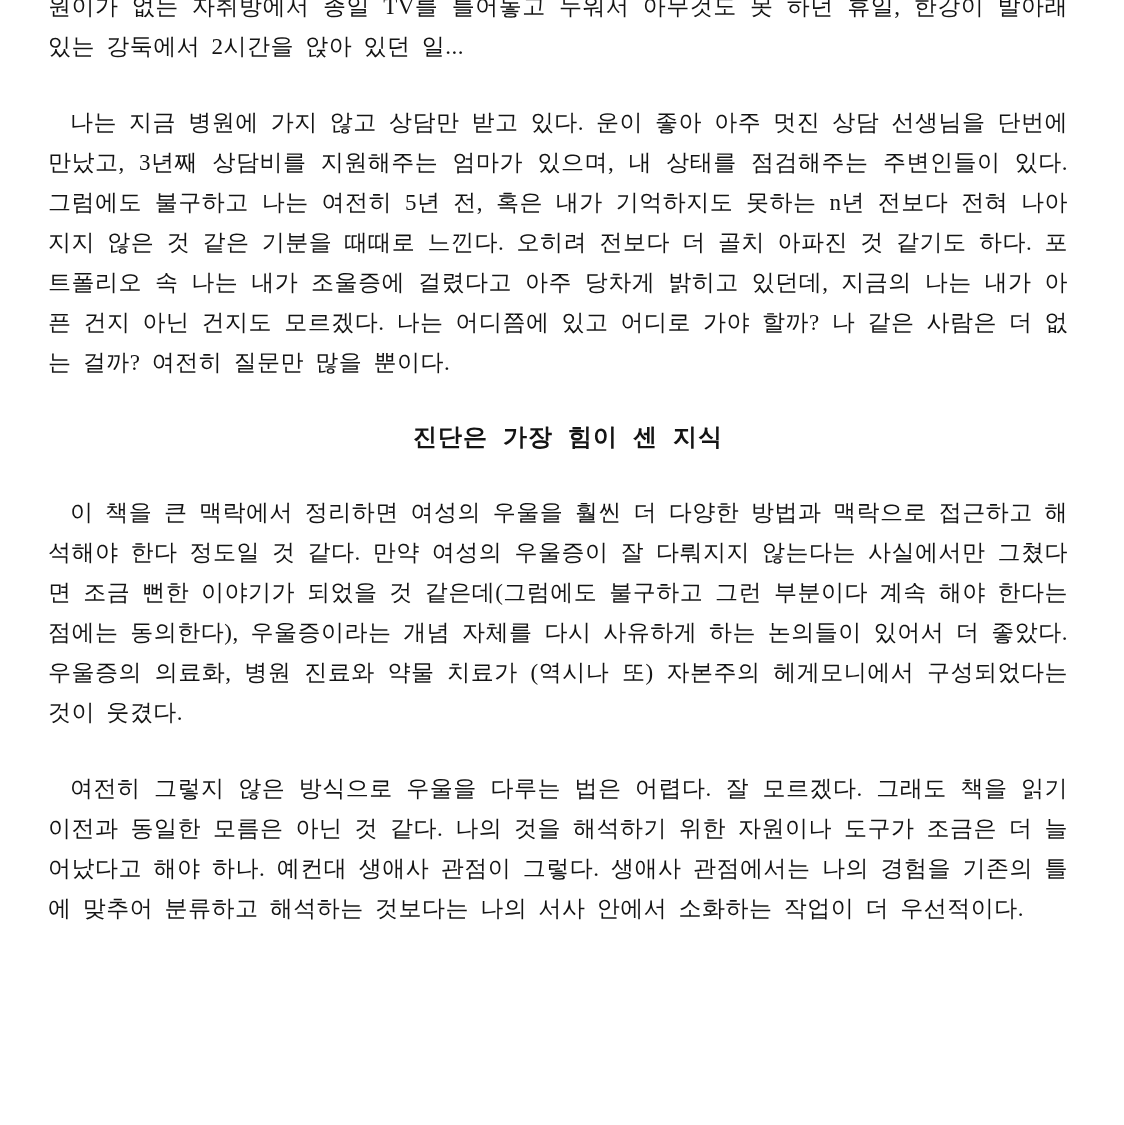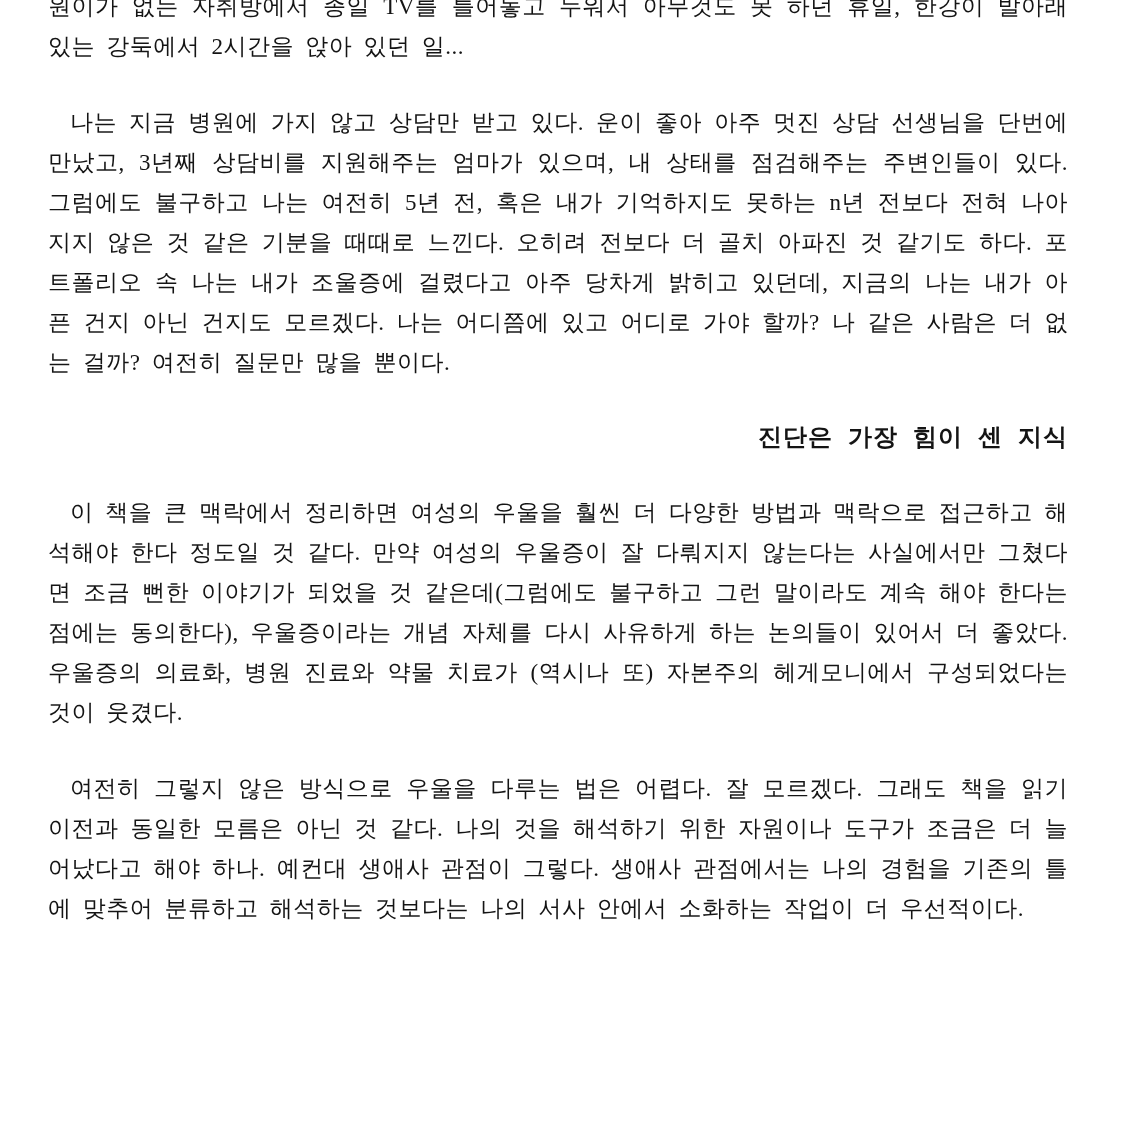--- a/index.html
+++ b/index.html
@@ -31,32 +31,32 @@
   }
   .para.cont {
     margin-top: 0;
     text-indent: 0;
   }
   .heading {
     margin: 34px 0 0 0;
     font-size: 24px;
     font-weight: bold;
     text-indent: 20px;
-    text-align: right;
+    text-align: center;
     letter-spacing: 1px;
     word-spacing: 8px;
   }
 </style>
 </head>
 <body>
 
 <div class="page">
   <p class="para cont">원이가 없는 자취방에서 종일 TV를 틀어놓고 누워서 아무것도 못 하던 휴일, 한강이 발아래 있는 강둑에서 2시간을 앉아 있던 일...</p>
 
   <p class="para">나는 지금 병원에 가지 않고 상담만 받고 있다. 운이 좋아 아주 멋진 상담 선생님을 단번에 만났고, 3년째 상담비를 지원해주는 엄마가 있으며, 내 상태를 점검해주는 주변인들이 있다. 그럼에도 불구하고 나는 여전히 5년 전, 혹은 내가 기억하지도 못하는 n년 전보다 전혀 나아지지 않은 것 같은 기분을 때때로 느낀다. 오히려 전보다 더 골치 아파진 것 같기도 하다. 포트폴리오 속 나는 내가 조울증에 걸렸다고 아주 당차게 밝히고 있던데, 지금의 나는 내가 아픈 건지 아닌 건지도 모르겠다. 나는 어디쯤에 있고 어디로 가야 할까? 나 같은 사람은 더 없는 걸까? 여전히 질문만 많을 뿐이다.</p>
 
   <h2 class="heading">진단은 가장 힘이 센 지식</h2>
 
-  <p class="para">이 책을 큰 맥락에서 정리하면 여성의 우울을 훨씬 더 다양한 방법과 맥락으로 접근하고 해석해야 한다 정도일 것 같다. 만약 여성의 우울증이 잘 다뤄지지 않는다는 사실에서만 그쳤다면 조금 뻔한 이야기가 되었을 것 같은데(그럼에도 불구하고 그런 말이라도 계속 해야 한다는 점에는 동의한다), 우울증이라는 개념 자체를 다시 사유하게 하는 논의들이 있어서 더 좋았다. 우울증의 의료화, 병원 진료와 약물 치료가 (역시나 또) 자본주의 헤게모니에서 구성되었다는 것이 웃겼다.</p>
+  <p class="para">이 책을 큰 맥락에서 정리하면 여성의 우울을 훨씬 더 다양한 방법과 맥락으로 접근하고 해석해야 한다 정도일 것 같다. 만약 여성의 우울증이 잘 다뤄지지 않는다는 사실에서만 그쳤다면 조금 뻔한 이야기가 되었을 것 같은데(그럼에도 불구하고 그런 부분이다 계속 해야 한다는 점에는 동의한다), 우울증이라는 개념 자체를 다시 사유하게 하는 논의들이 있어서 더 좋았다. 우울증의 의료화, 병원 진료와 약물 치료가 (역시나 또) 자본주의 헤게모니에서 구성되었다는 것이 웃겼다.</p>
 
 
   <p class="para">여전히 그렇지 않은 방식으로 우울을 다루는 법은 어렵다. 잘 모르겠다. 그래도 책을 읽기 이전과 동일한 모름은 아닌 것 같다. 나의 것을 해석하기 위한 자원이나 도구가 조금은 더 늘어났다고 해야 하나. 예컨대 생애사 관점이 그렇다. 생애사 관점에서는 나의 경험을 기존의 틀에 맞추어 분류하고 해석하는 것보다는 나의 서사 안에서 소화하는 작업이 더 우선적이다.</p>
 </div>
 
 </body></html>

